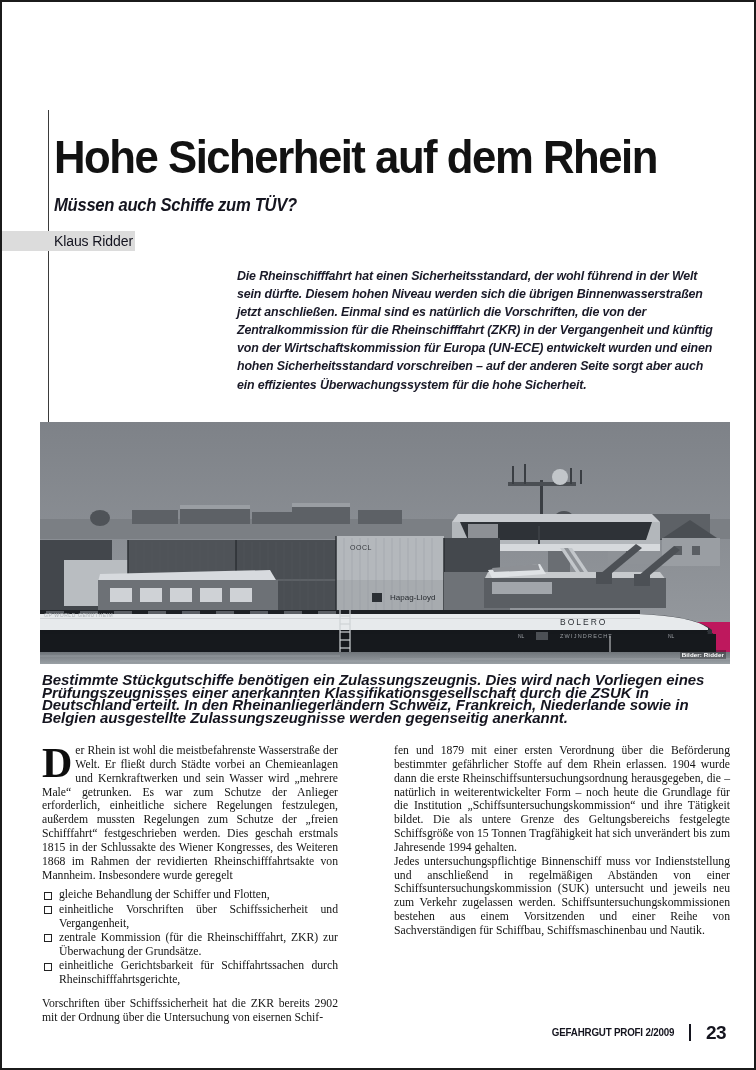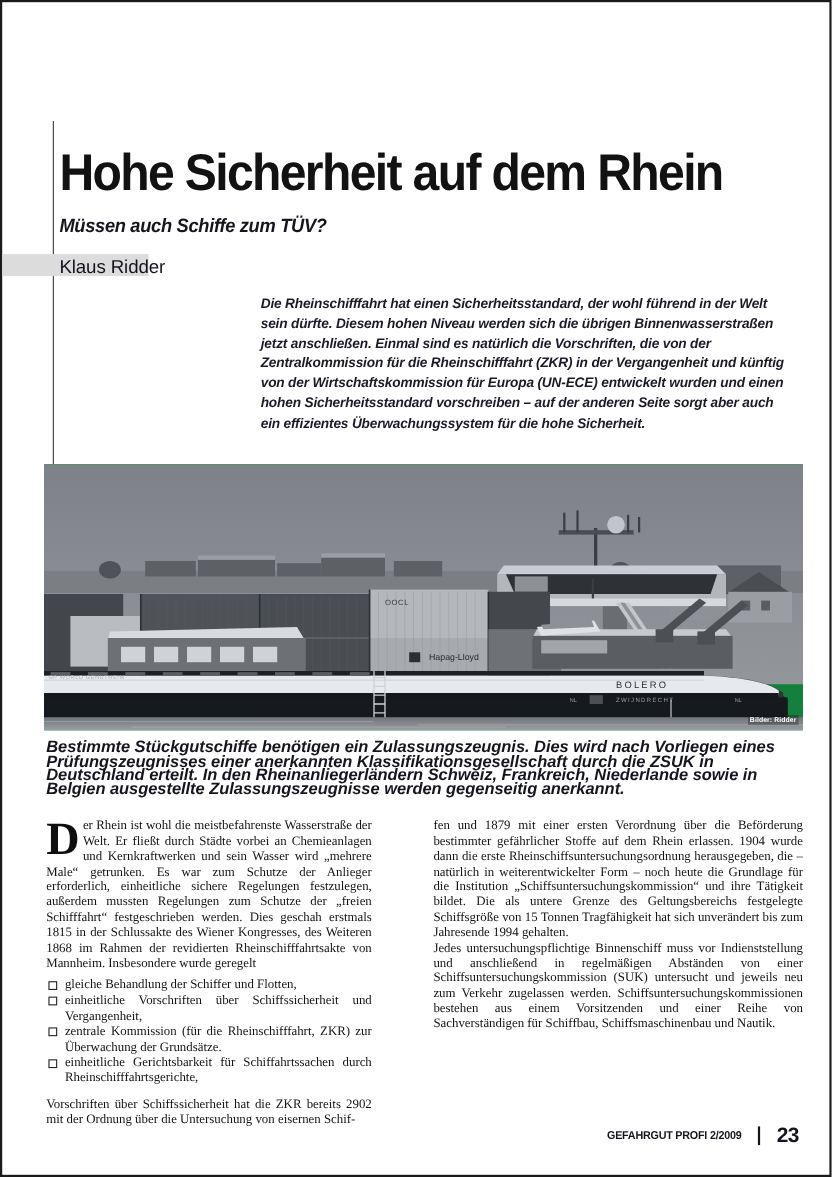--- a/index.html
+++ b/index.html
@@ -33,21 +33,21 @@
     top: 229px;
     width: 133px;
     height: 20px;
     background: #dcdcdc;
   }
   .author-name {
     position: absolute;
     left: 52px;
     top: 231px;
     font-family: "Liberation Sans", sans-serif;
-    font-size: 17px;
+    font-size: 14px;
     font-weight: 400;
     color: #13131f;
     letter-spacing: -0.1px;
     white-space: nowrap;
   }
 
   .headline {
     position: absolute;
     left: 52px;
     top: 99px;
@@ -94,21 +94,21 @@
   }
 
   
   .photo {
     position: absolute;
     left: 38px;
     top: 420px;
     width: 690px;
     height: 242px;
     overflow: hidden;
-    background: #15803d;
+    background: #be185d;
   }
   .photo svg { display:block; width:100%; height:100%; }
 
   .photo-credit {
     position: absolute;
     right: 4px;
     bottom: 5px;
     font-family: "Liberation Sans", sans-serif;
     font-weight: 700;
     font-size: 6.2px;

